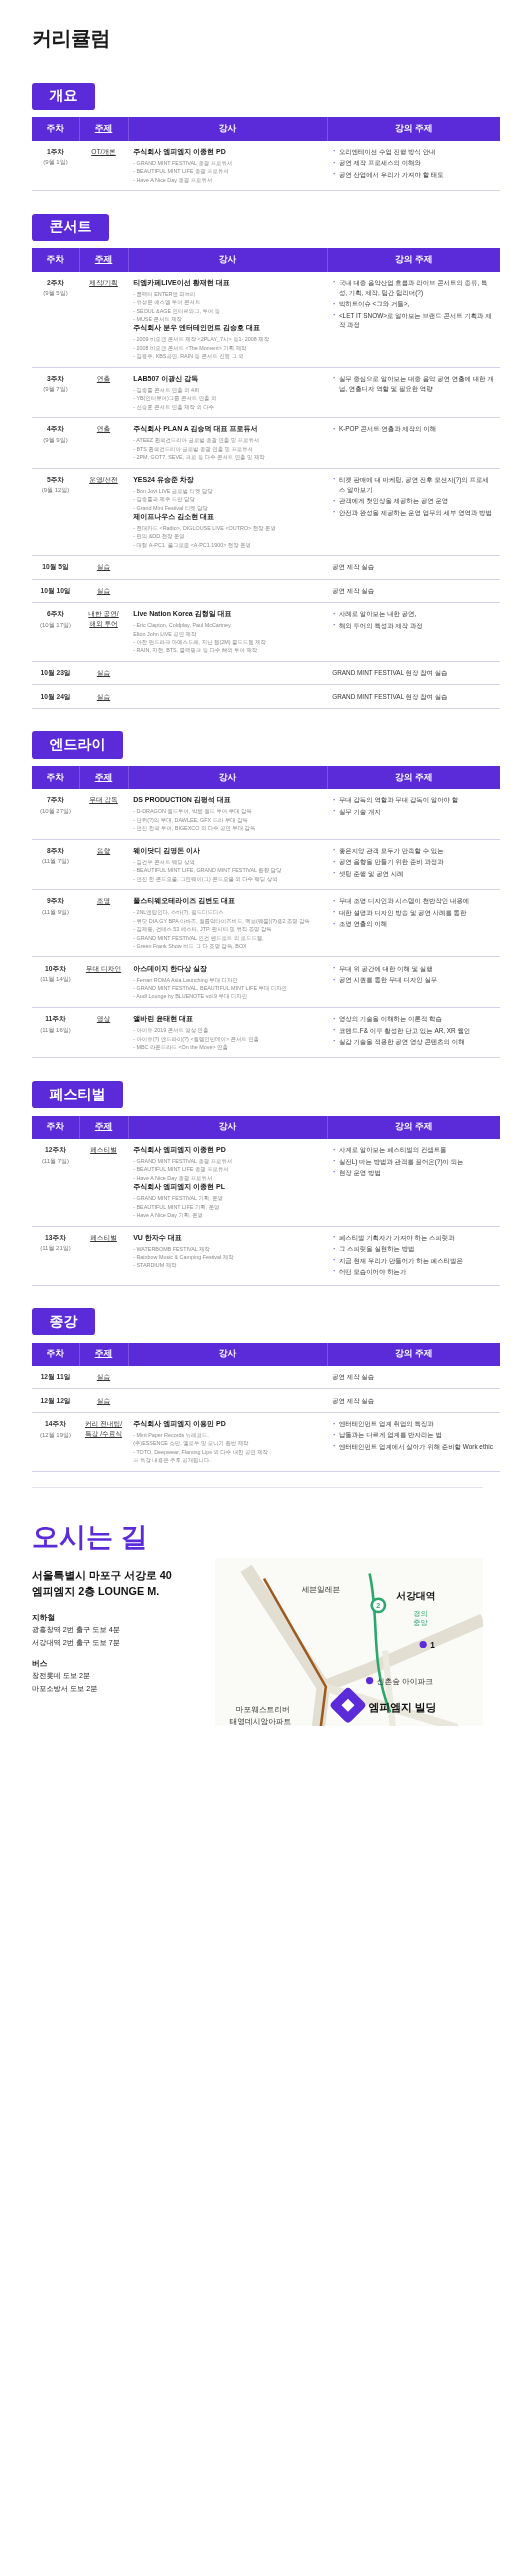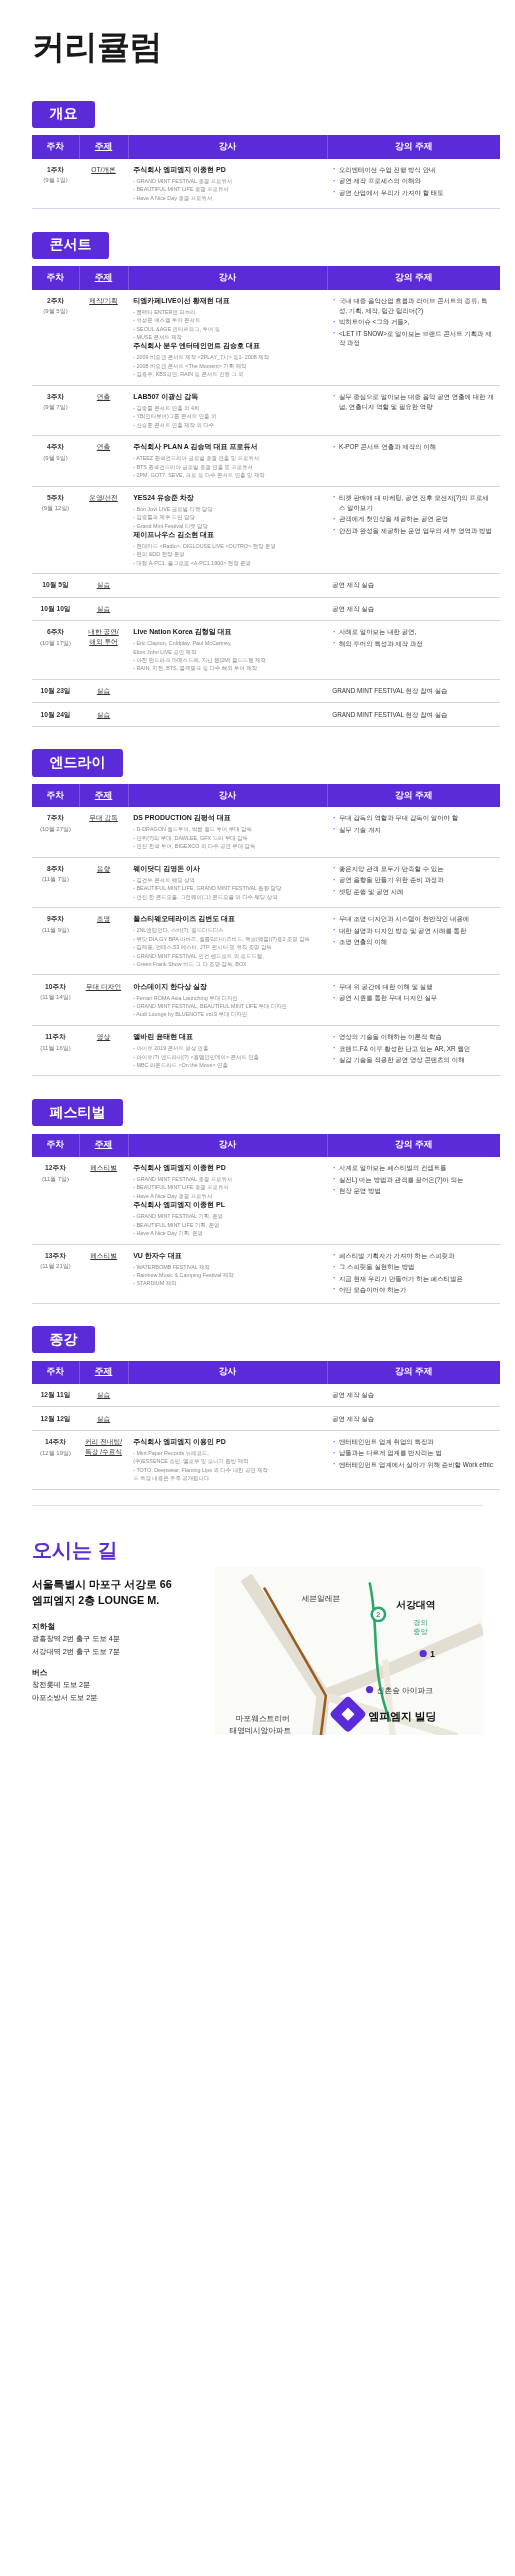--- a/index.html
+++ b/index.html
@@ -8,21 +8,21 @@
     width:515px;
     background:#ffffff;
     font-family:"Liberation Sans", sans-serif;
     color:#222;
   }
   .page { width:515px; position:relative; }
 
   
   .top-title {
     padding:25px 0 13.4px 32px;
-    font-size:33px;
+    font-size:20px;
     font-weight:bold;
     color:#1a1a1a;
     letter-spacing:-0.5px;
   }
 
   
   .section-chip {
     display:inline-block;
     background:#5b2bd9;
     color:#fff;
@@ -72,21 +72,21 @@
   ul.theme li:before {
     content:"·"; position:absolute; left:-5.7px; top:-0.5px; font-weight:bold; color:#5b2bd9;
   }
   .plain { font-size:6.4px; color:#333; }
 
   .row-compact td { padding-top:4.6px; padding-bottom:4.6px; }
 
   
   .map-title {
     margin:31px 0 12.4px 32px;
-    font-size:20px;
+    font-size:27px;
     font-weight:bold;
     color:#5b2bd9;
   }
   .map-wrap { position:relative; width:451px; margin:0 0 31px 32px; }
   .addr { font-size:10.8px; font-weight:bold; line-height:1.5; color:#111; margin-bottom:11.3px; }
   .addr .l2 { display:block; }
   .transit { font-size:7.2px; line-height:1.75; color:#222; }
   .transit .h { font-weight:bold; font-size:7.7px; display:block; margin-top:7.2px; }
   .transit .h:first-child { margin-top:0; }
 
@@ -496,21 +496,21 @@
           </tr>
         </tbody>
       </table></div>
 
   <div class="divider"></div>
 
   <div class="map-title">오시는 길</div>
 
   <div class="map-wrap">
     <div class="addr">
-      <span>서울특별시 마포구 서강로 66</span>
+      <span>서울특별시 마포구 서강로 40</span>
       <span class="l2">엠피엠지 2층 LOUNGE M.</span>
     </div>
     <div class="transit" id="transit-root">
         <span class="h">지하철</span>
         <div>광흥창역 2번 출구 도보 4분</div>
         <div>서강대역 2번 출구 도보 7분</div>
         <span class="h">버스</span>
         <div>창전롯데 도보 2분</div>
         <div>마포소방서 도보 2분</div>
       </div>

